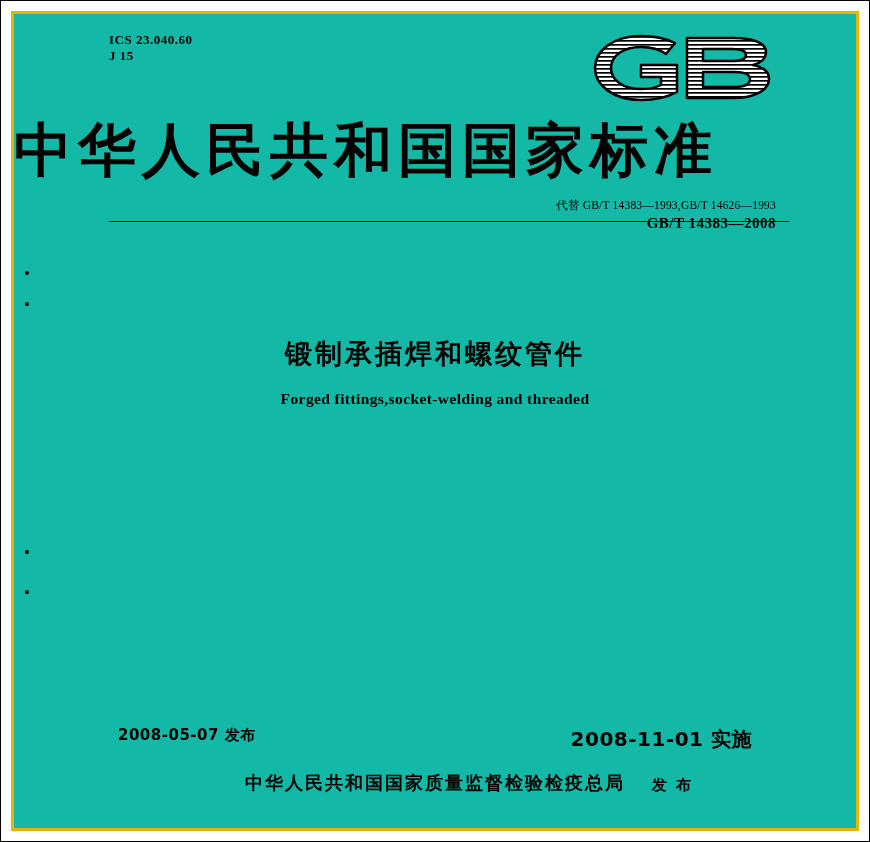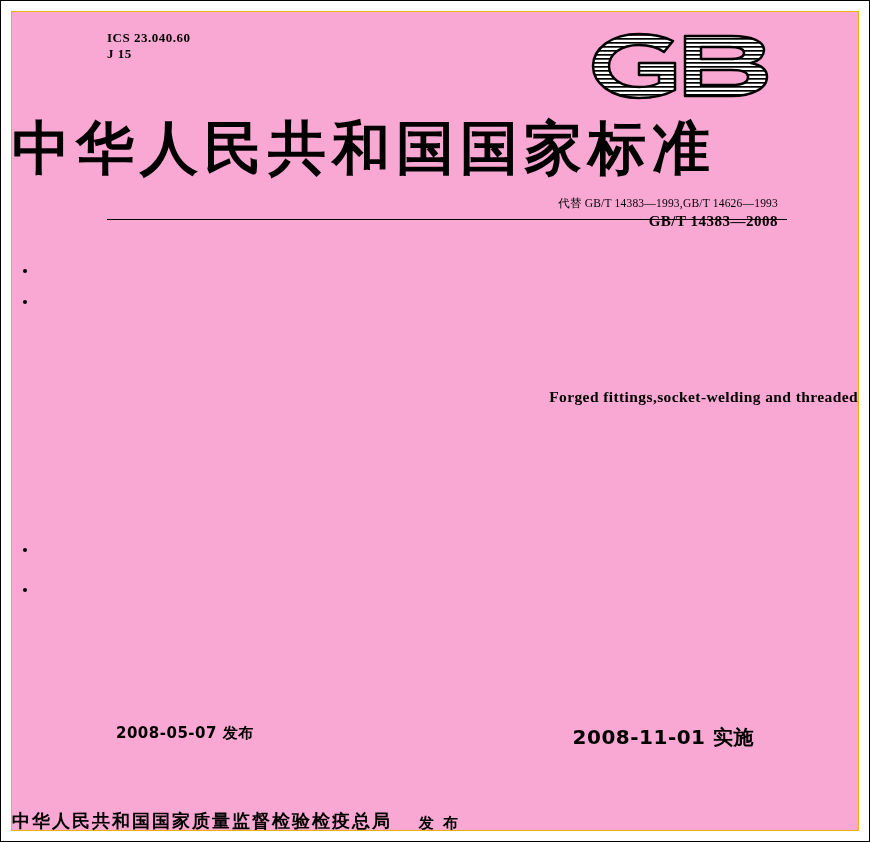--- a/index.html
+++ b/index.html
@@ -18,23 +18,23 @@
     border: 1px solid #000000;
     box-sizing: border-box;
     overflow: hidden;
   }
   .sheet {
     position: absolute;
     left: 10px;
     top: 10px;
     width: 848px;
     height: 820px;
-    border: 1px solid #eab308;
+    border: 3px solid #eab308;
     box-sizing: border-box;
-    background: #f9a8d4;
+    background: #14b8a6;
   }
 
   
   .ics-block {
     position: absolute;
     left: 95px;
     top: 18px;
     font-family: "Liberation Serif", serif;
     font-weight: bold;
     font-size: 13px;
@@ -121,21 +121,21 @@
     font-weight: bold;
     font-size: 27px;
     letter-spacing: 3px;
     color: #000;
   }
   .doc-subtitle {
     position: absolute;
     left: 0;
     right: 0;
     top: 376px;
-    text-align: right;
+    text-align: center;
     font-family: "Liberation Serif", serif;
     font-weight: bold;
     font-size: 15.5px;
     letter-spacing: 0.4px;
     color: #000;
   }
 
   
   .issue-date {
     position: absolute;
@@ -156,21 +156,22 @@
     font-size: 20px;
     letter-spacing: 0.5px;
     color: #000;
   }
 
   
   .publisher {
     position: absolute;
     left: 0;
     right: 0;
-    top: 796px;
+    top: 756px;
+    text-align: center;
     font-family: "DejaVu Sans", sans-serif;
     font-weight: bold;
     color: #000;
   }
   .publisher .line {
     font-size: 18px;
     letter-spacing: 2px;
     line-height: 26px;
     white-space: nowrap;
   }
@@ -224,20 +225,21 @@
     <div class="std-no">GB/T 14383—2008</div>
     <div class="std-replace">代替 GB/T 14383—1993,GB/T 14626—1993</div>
 
     <div class="rule"></div>
 
     <div class="tick" style="top:257px"></div>
     <div class="tick" style="top:288px"></div>
     <div class="tick" style="top:536px"></div>
     <div class="tick" style="top:576px"></div>
 
+    <div class="doc-title">锻制承插焊和螺纹管件</div>
     <div class="doc-subtitle">Forged fittings,socket-welding and threaded</div>
 
     <div class="issue-date">2008-05-07 发布</div>
     <div class="effective-date">2008-11-01 实施</div>
 
     <div class="publisher">
       <div class="issuer-wrap">
         <div class="line">中华人民共和国国家质量监督检验检疫总局</div>
         <span class="issued-by">发 布</span>
       </div>

